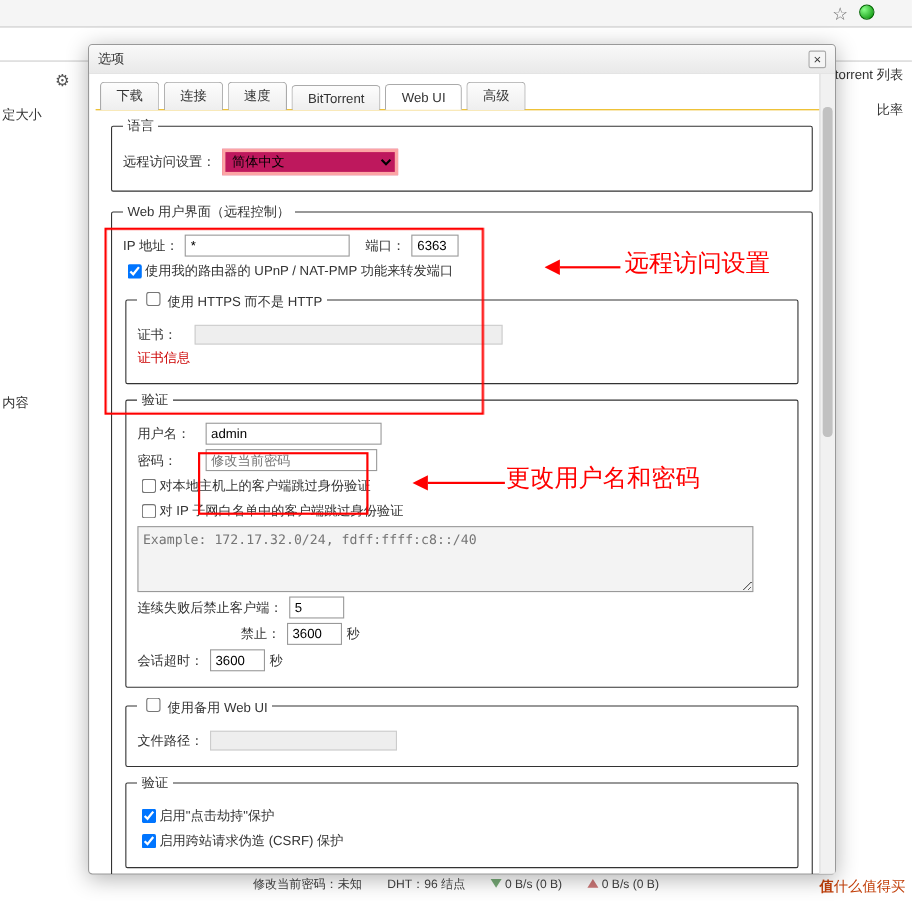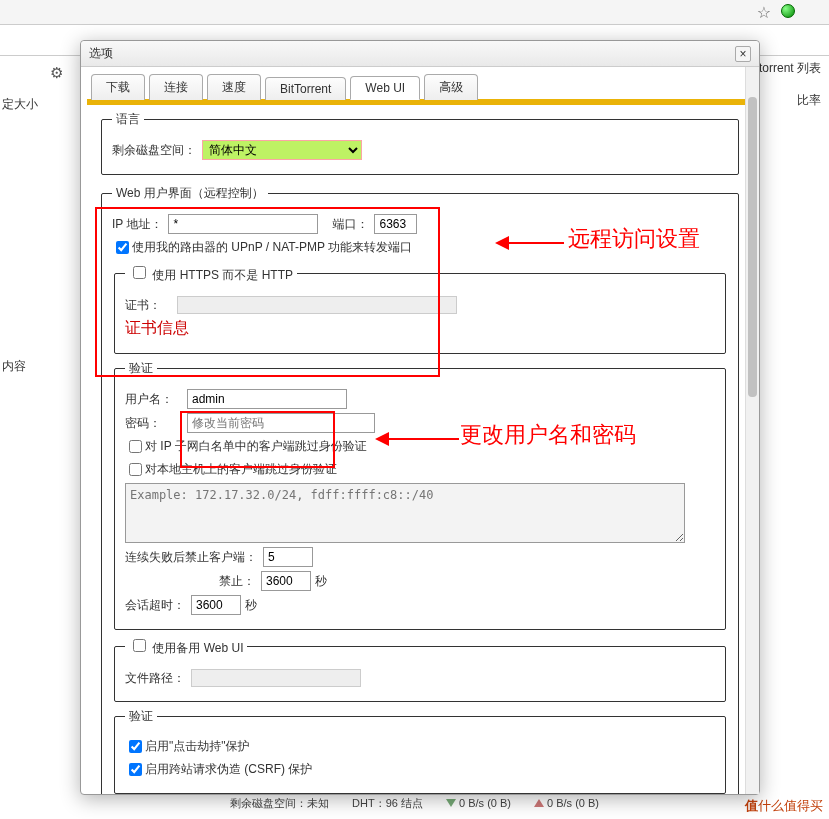--- a/index.html
+++ b/index.html
@@ -110,21 +110,21 @@
   .scrollbar .thumb {
     position: absolute;
     left: 2px; right: 2px;
     top: 30px; height: 300px;
     background: #c1c1c1;
     border-radius: 4px;
   }
   .tabs {
     display: flex;
     align-items: flex-end;
-    border-bottom: 6px solid #eab308;
+    border-bottom: 1px solid #eab308;
     margin-bottom: 6px;
     padding-left: 4px;
   }
   .tab {
     padding: 4px 14px;
     border: 1px solid #aaa;
     border-bottom: none;
     background: linear-gradient(#fdfdfd,#eee);
     margin-right: 4px;
     border-radius: 4px 4px 0 0;
@@ -148,37 +148,37 @@
   .row { display: flex; align-items: center; margin: 4px 0; flex-wrap: wrap; }
   .row label, .lab { margin-right: 6px; font-size: 12px; }
   input[type=text], input[type=password] {
     border: 1px solid #999;
     padding: 2px 4px;
     font-size: 12px;
     background: #fff;
   }
   input.readonly-box { background: #eee; border: 1px solid #ccc; width: 280px; height: 18px; }
   select {
-    border: 1px solid #fca5a5;
+    border: 3px solid #fca5a5;
     padding: 1px 2px;
     font-size: 12px;
     min-width: 160px;
-    background: #bef264;
+    background: #be185d;
   }
   textarea {
     width: 560px; height: 60px;
     border: 1px solid #999;
     background: #f3f3f3;
     font-family: monospace;
     font-size: 12px;
     padding: 4px;
     color: #888;
     resize: both;
   }
-  .link { color: #c00; font-size: 16px; cursor: pointer; }
+  .link { color: #c00; font-size: 12px; cursor: pointer; }
   
   .annot-box {
     position: absolute;
     border: 2px solid #f00;
     pointer-events: none;
   }
   .ab1 { left: 95px; top: 207px; width: 345px; height: 170px; }
   .ab2 { left: 180px; top: 411px; width: 155px; height: 57px; }
   
   .arrow {
@@ -219,21 +219,21 @@
 
 <div class="bg-row bg-row1">
   <span class="gear">⚙</span>
 </div>
 <div class="bg-right-top">置 torrent 列表</div>
 <div class="bg-size">定大小</div>
 <div class="bg-ratio">比率</div>
 <div class="bg-content">内容</div>
 
 <div class="status-bar">
-  <span class="seg">剩余磁盘空间：未知</span>
+  <span class="seg">修改当前密码：未知</span>
   <span class="seg">DHT：96 结点</span>
   <span class="seg"><span class="speed-dn"></span><span>0 B/s (0 B)</span></span>
   <span class="seg"><span class="speed-up"></span><span>0 B/s (0 B)</span></span>
 </div>
 <div class="watermark">
   <span class="bold">值</span><span>什么值得买</span>
 </div>
 
 <div class="dialog">
   <div class="dialog-header">
@@ -247,21 +247,21 @@
       <div class="tab">连接</div>
       <div class="tab">速度</div>
       <div class="tab">BitTorrent</div>
       <div class="tab active">Web UI</div>
       <div class="tab">高级</div>
     </div>
 
     <fieldset>
       <legend>语言</legend>
       <div class="row">
-        <span class="lab">剩余磁盘空间：</span>
+        <span class="lab">远程访问设置：</span>
         <select>
           <option>简体中文</option>
         </select>
       </div>
     </fieldset>
 
     <fieldset>
       <legend>Web 用户界面（远程控制）</legend>
       <div class="row">
         <span class="lab">IP 地址：</span>
@@ -289,29 +289,29 @@
       </fieldset>
 
       <fieldset class="sub">
         <legend>验证</legend>
         <div class="row">
           <span class="lab" style="width:56px">用户名：</span>
           <input type="text" style="width: 160px;" value="admin">
         </div>
         <div class="row">
           <span class="lab" style="width:56px">密码：</span>
-          <input type="text" style="width: 188px; color: rgb(136, 136, 136);" placeholder="修改当前密码">
+          <input type="text" style="width: 156px; color: rgb(136, 136, 136);" placeholder="修改当前密码">
+        </div>
+        <div class="row">
+          <input type="checkbox" style="">
+          <span class="lab">对本地主机上的客户端跳过身份验证</span>
         </div>
         <div class="row">
           <input type="checkbox" style="">
           <span class="lab">对 IP 子网白名单中的客户端跳过身份验证</span>
-        </div>
-        <div class="row">
-          <input type="checkbox" style="">
-          <span class="lab">对本地主机上的客户端跳过身份验证</span>
         </div>
         <div class="row">
           <textarea placeholder="Example: 172.17.32.0/24, fdff:ffff:c8::/40" style=""></textarea>
         </div>
         <div class="row">
           <span class="lab">连续失败后禁止客户端：</span>
           <input type="text" style="width: 50px;" value="5">
         </div>
         <div class="row">
           <span class="lab" style="width:130px;text-align:right">禁止：</span>

